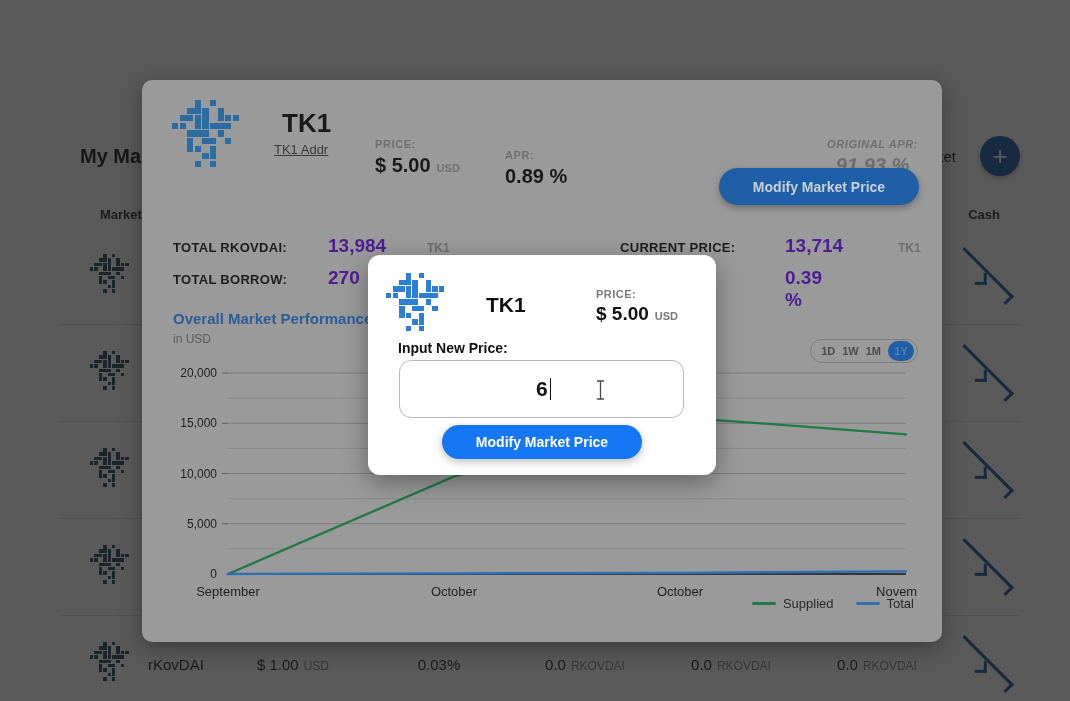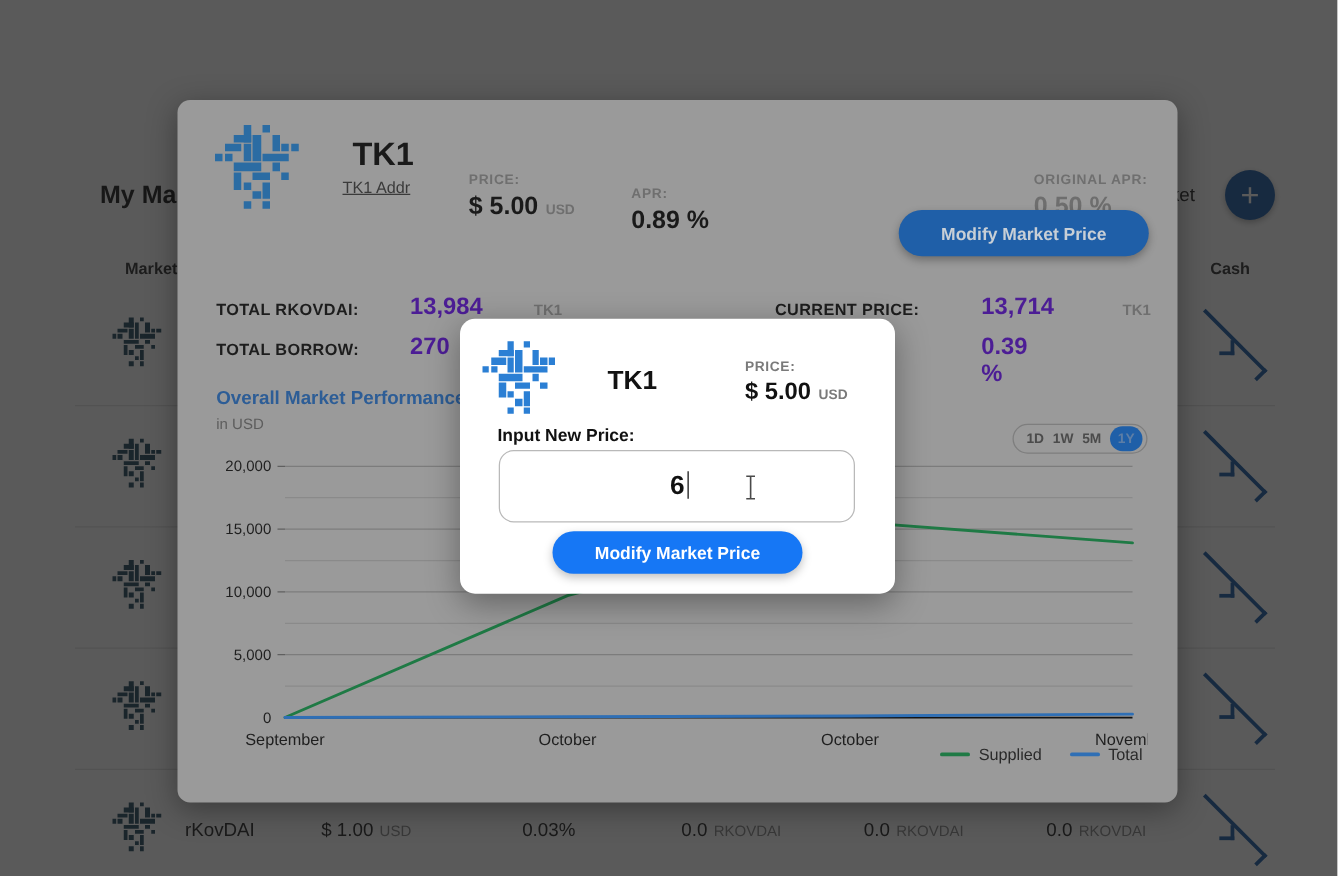--- a/index.html
+++ b/index.html
@@ -443,23 +443,23 @@
         <div class="v">
           <span>$ 5.00</span><span class="u">USD</span>
         </div>
       </div>
 
       <div class="kv" style="left:333px; top:38px;margin-top:11px;">
         <div class="k">APR:</div>
         <div class="v">0.89 %</div>
       </div>
 
-      <div class="kv faded" style="right:0px; top:38px; text-align:left;">
+      <div class="kv faded" style="right:0px; top:38px; text-align:center;font-style:italic;">
         <div class="k">ORIGINAL APR:</div>
-        <div class="v">0.50 %</div>
+        <div class="v">91.93 %</div>
       </div>
     </div>
 
     <div class="btn-modify">Modify Market Price</div>
 
     <div class="stat-line" style="left:31px; top:160px;">
       <span class="lbl">TOTAL RKOVDAI:</span>
       <span class="num" style="position:absolute;left:155px;top:-5px;">13,984</span>
       <span class="sym" style="position:absolute;left:254px;top:1px;">TK1</span>
     </div>
@@ -475,21 +475,21 @@
     <div class="stat-line" style="left:478px; top:192px;">
       <span class="num" style="position:absolute;left:165px;top:-5px;">0.39 %</span>
     </div>
 
     <div class="chart-title">Overall Market Performance</div>
     <div class="chart-sub">in USD</div>
 
     <div class="range-pill">
       <span>1D</span>
       <span>1W</span>
-      <span>5M</span>
+      <span>1M</span>
       <span class="sel">1Y</span>
     </div>
 
     <div class="chart-area">
       <svg class="chart-svg" id="chart" width="745" height="255">
             <line x1="55" x2="733" y1="193.88095238095238" y2="193.88095238095238" stroke="#8a8a8a" stroke-width="1"></line>
             <line x1="55" x2="733" y1="143.64285714285714" y2="143.64285714285714" stroke="#8a8a8a" stroke-width="1"></line>
             <line x1="55" x2="733" y1="93.40476190476191" y2="93.40476190476191" stroke="#8a8a8a" stroke-width="1"></line>
             <line x1="55" x2="733" y1="43.16666666666666" y2="43.16666666666666" stroke="#8a8a8a" stroke-width="1"></line>
             <text x="44" y="223" text-anchor="end" font-size="12" fill="#1f1f1f" font-family="&quot;Liberation Sans&quot;, sans-serif">0</text>

